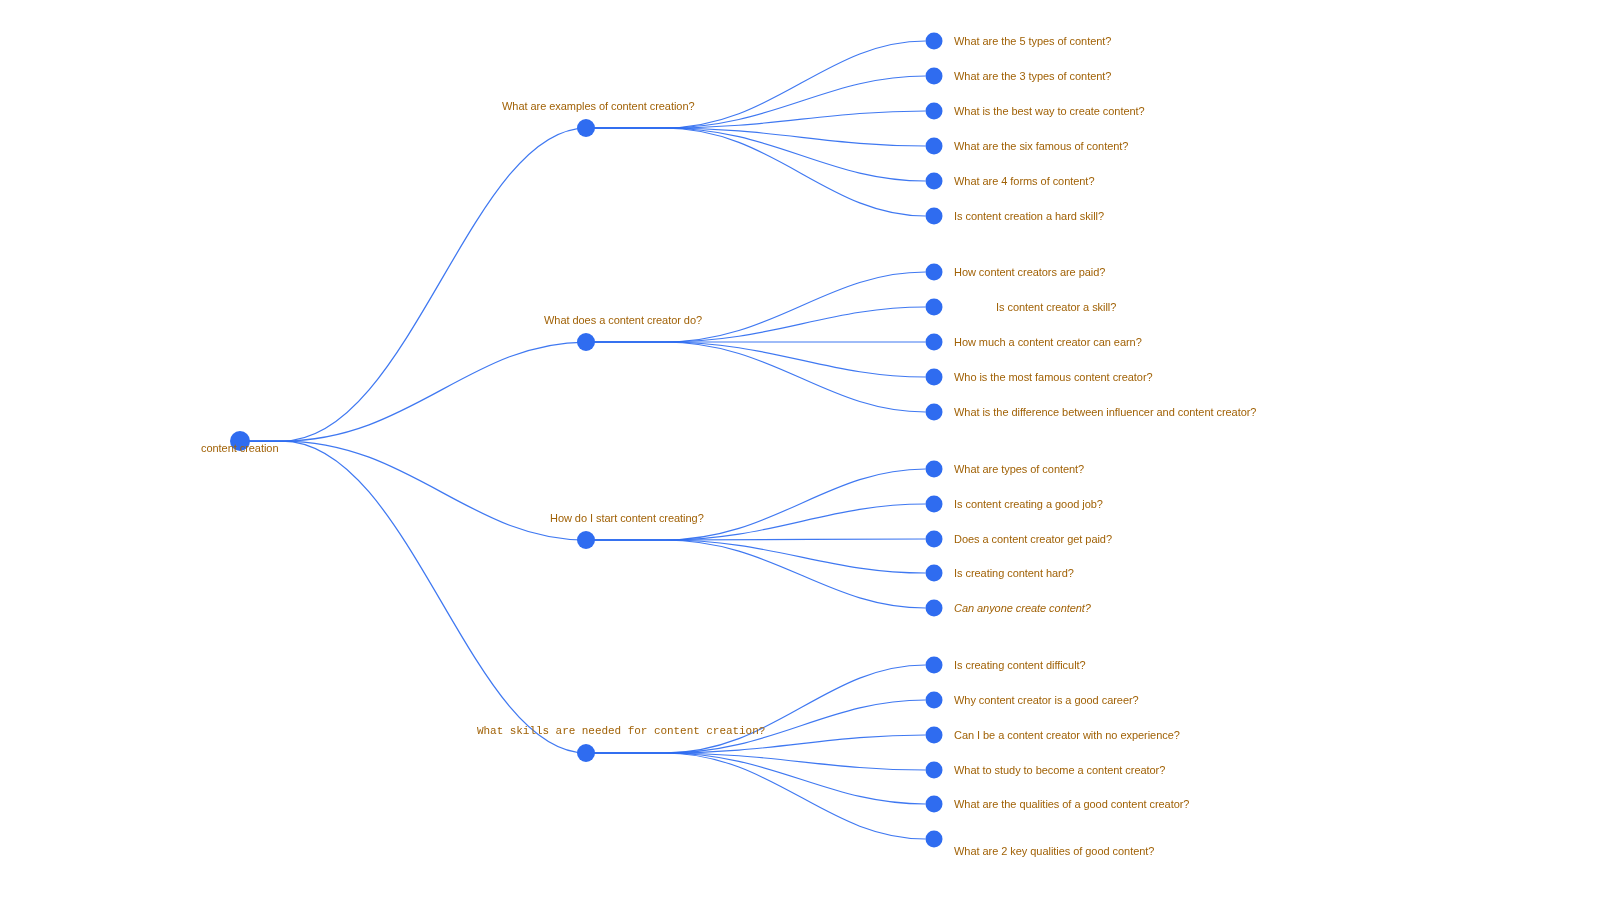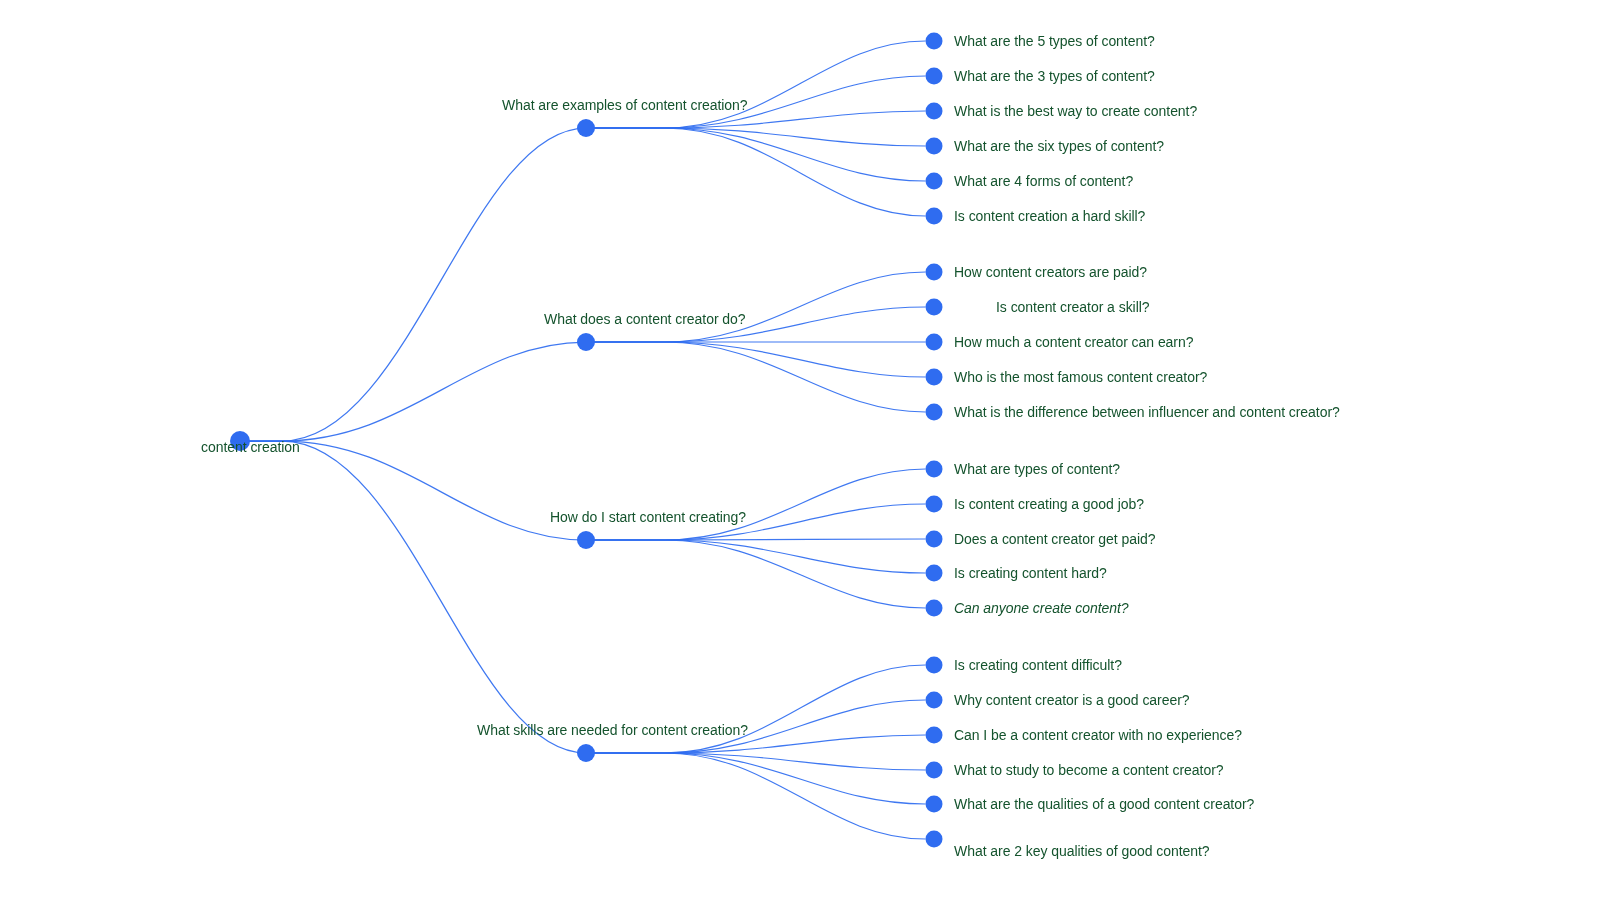--- a/index.html
+++ b/index.html
@@ -33,22 +33,22 @@
     stroke-opacity: 0.92;
   }
   .edge-root {
     stroke-width: 1.25;
   }
   .node-dot {
     fill: #2f6cf0;
   }
   .label {
     position: absolute;
-    color: #14532d;
-    font-size: 14px;
+    color: #a16207;
+    font-size: 11px;
     line-height: 1;
     white-space: nowrap;
     font-family: "Liberation Sans", sans-serif;
     letter-spacing: -0.05px;
   }
   .label-leaf {
     transform: translateY(-50%);
   }
   .label-branch {
     transform: translateY(-100%);
@@ -129,21 +129,21 @@
       <div class="label label-root" style="left: 201px; top: 421px; margin-top: 33px;">content creation</div>
       <div class="node-hit" style="left: 240px; top: 441px;"></div>
       <div class="label label-branch" style="left: 502px; top: 112px;">What are examples of content creation?</div>
       <div class="node-hit" style="left: 586px; top: 128px;"></div>
       <div class="label label-leaf" style="left: 954px; top: 41px;">What are the 5 types of content?</div>
       <div class="node-hit" style="left: 934px; top: 41px;"></div>
       <div class="label label-leaf" style="left: 954px; top: 76px;">What are the 3 types of content?</div>
       <div class="node-hit" style="left: 934px; top: 76px;"></div>
       <div class="label label-leaf" style="left: 954px; top: 111px;">What is the best way to create content?</div>
       <div class="node-hit" style="left: 934px; top: 111px;"></div>
-      <div class="label label-leaf" style="left: 954px; top: 146px;">What are the six types of content?</div>
+      <div class="label label-leaf" style="left: 954px; top: 146px;">What are the six famous of content?</div>
       <div class="node-hit" style="left: 934px; top: 146px;"></div>
       <div class="label label-leaf" style="left: 954px; top: 181px;">What are 4 forms of content?</div>
       <div class="node-hit" style="left: 934px; top: 181px;"></div>
       <div class="label label-leaf" style="left: 954px; top: 216px;">Is content creation a hard skill?</div>
       <div class="node-hit" style="left: 934px; top: 216px;"></div>
       <div class="label label-branch" style="left: 544px; top: 326px;">What does a content creator do?</div>
       <div class="node-hit" style="left: 586px; top: 342px;"></div>
       <div class="label label-leaf" style="left: 954px; top: 272px;">How content creators are paid?</div>
       <div class="node-hit" style="left: 934px; top: 272px;"></div>
       <div class="label label-leaf" style="left: 996px; top: 307px;">Is content creator a skill?</div>
@@ -159,21 +159,21 @@
       <div class="label label-leaf" style="left: 954px; top: 469px;">What are types of content?</div>
       <div class="node-hit" style="left: 934px; top: 469px;"></div>
       <div class="label label-leaf" style="left: 954px; top: 504px;">Is content creating a good job?</div>
       <div class="node-hit" style="left: 934px; top: 504px;"></div>
       <div class="label label-leaf" style="left: 954px; top: 539px;">Does a content creator get paid?</div>
       <div class="node-hit" style="left: 934px; top: 539px;"></div>
       <div class="label label-leaf" style="left: 954px; top: 573px;">Is creating content hard?</div>
       <div class="node-hit" style="left: 934px; top: 573px;"></div>
       <div class="label label-leaf" style="left: 954px; top: 608px; font-style: italic;">Can anyone create content?</div>
       <div class="node-hit" style="left: 934px; top: 608px;"></div>
-      <div class="label label-branch" style="left: 477px; top: 737px;">What skills are needed for content creation?</div>
+      <div class="label label-branch" style="left: 477px; top: 737px; font-family: Liberation Mono, monospace;">What skills are needed for content creation?</div>
       <div class="node-hit" style="left: 586px; top: 753px;"></div>
       <div class="label label-leaf" style="left: 954px; top: 665px;">Is creating content difficult?</div>
       <div class="node-hit" style="left: 934px; top: 665px;"></div>
       <div class="label label-leaf" style="left: 954px; top: 700px;">Why content creator is a good career?</div>
       <div class="node-hit" style="left: 934px; top: 700px;"></div>
       <div class="label label-leaf" style="left: 954px; top: 735px;">Can I be a content creator with no experience?</div>
       <div class="node-hit" style="left: 934px; top: 735px;"></div>
       <div class="label label-leaf" style="left: 954px; top: 770px;">What to study to become a content creator?</div>
       <div class="node-hit" style="left: 934px; top: 770px;"></div>
       <div class="label label-leaf" style="left: 954px; top: 804px; text-align: center;">What are the qualities of a good content creator?</div>

